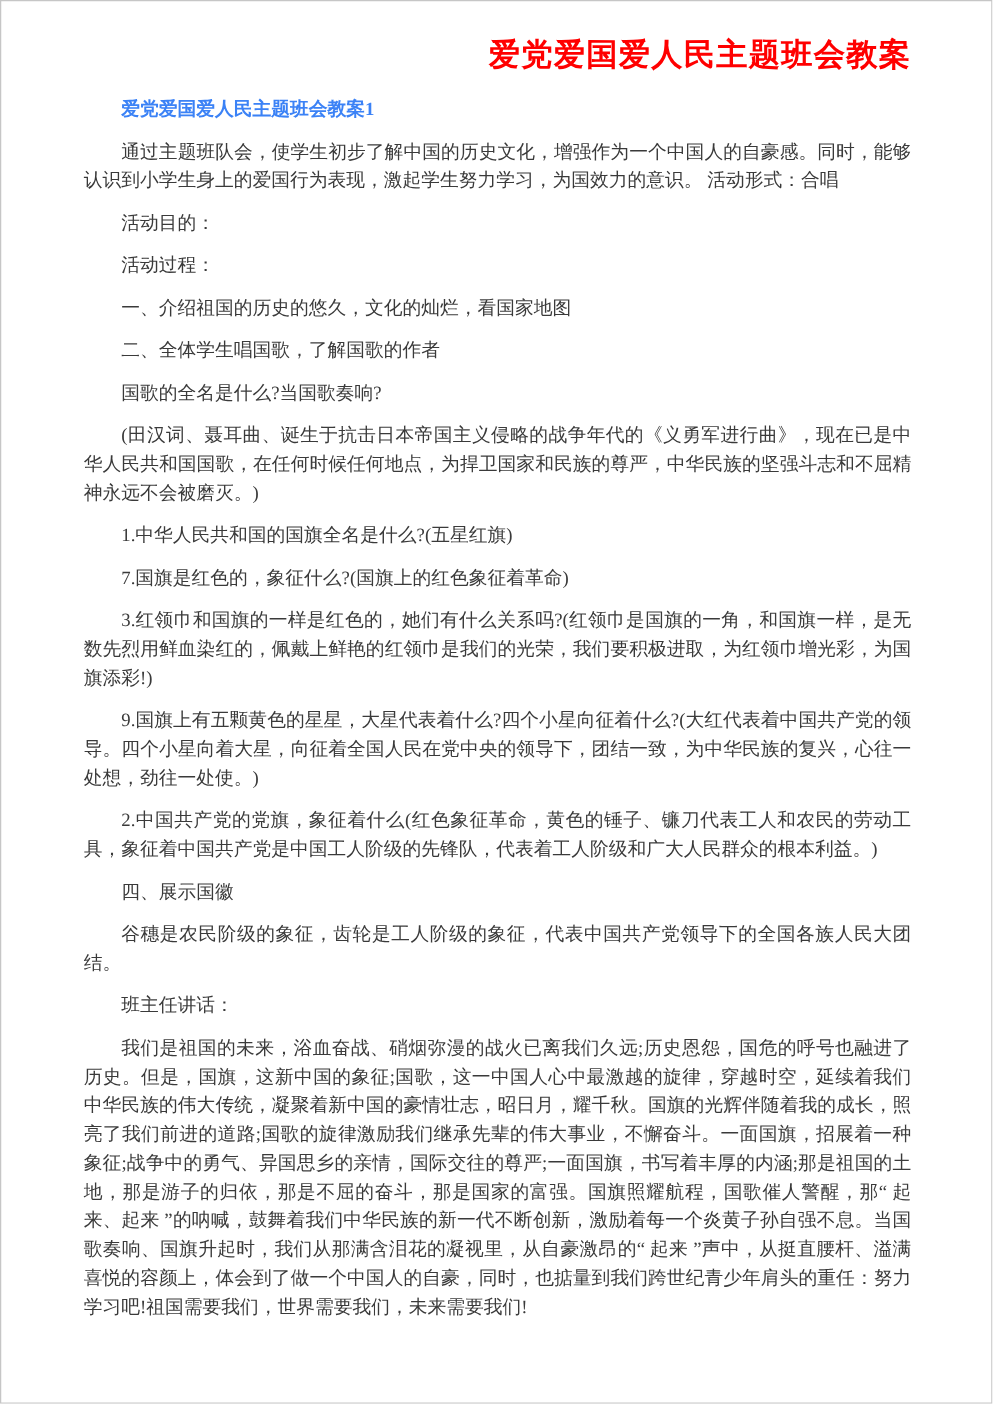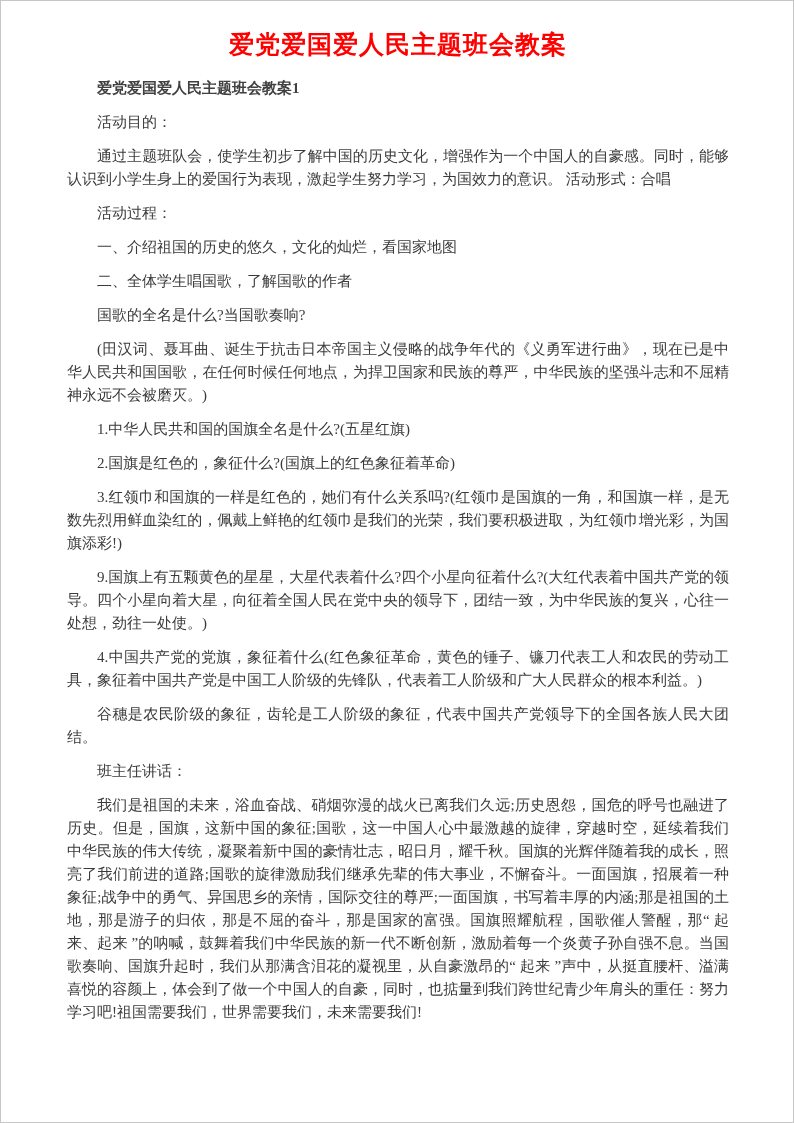--- a/index.html
+++ b/index.html
@@ -17,59 +17,60 @@
     border: 1px solid #c6c6c6;
     padding: 22px 64px 0 66px;
     overflow: hidden;
     font-family: "Liberation Serif", "DejaVu Serif", serif;
     color: #3a3a3a;
   }
   .doc-title {
     font-size: 25px;
     line-height: 32px;
     font-weight: bold;
-    text-align: center;
+    text-align: right;
     color: var(--title-color, #ff0000);
     margin: 6px 0 16px 0;
     letter-spacing: 1px;
   }
   .doc-body {
     font-size: 15px;
   }
   .para {
     margin: 11px 0;
     line-height: 23px;
     text-indent: 2em;
     text-align: justify;
     text-justify: inter-ideograph;
     word-break: break-all;
   }
   .para.bold {
     font-weight: bold;
-    color: #404040;
+    color: #3b82f6;
   }
 </style>
 </head>
 <body>
 
 <div class="page" style="color: rgb(58, 58, 58);">
   <h1 class="doc-title">爱党爱国爱人民主题班会教案</h1>
 
   <div class="doc-body">
 
       <p class="para bold">爱党爱国爱人民主题班会教案1</p>
+      <p class="para">通过主题班队会，使学生初步了解中国的历史文化，增强作为一个中国人的自豪感。同时，能够认识到小学生身上的爱国行为表现，激起学生努力学习，为国效力的意识。 活动形式：合唱</p>
       <p class="para">活动目的：</p>
-      <p class="para">通过主题班队会，使学生初步了解中国的历史文化，增强作为一个中国人的自豪感。同时，能够认识到小学生身上的爱国行为表现，激起学生努力学习，为国效力的意识。 活动形式：合唱</p>
       <p class="para">活动过程：</p>
       <p class="para">一、介绍祖国的历史的悠久，文化的灿烂，看国家地图</p>
       <p class="para">二、全体学生唱国歌，了解国歌的作者</p>
       <p class="para">国歌的全名是什么?当国歌奏响?</p>
       <p class="para">(田汉词、聂耳曲、诞生于抗击日本帝国主义侵略的战争年代的《义勇军进行曲》，现在已是中华人民共和国国歌，在任何时候任何地点，为捍卫国家和民族的尊严，中华民族的坚强斗志和不屈精神永远不会被磨灭。)</p>
       <p class="para">1.中华人民共和国的国旗全名是什么?(五星红旗)</p>
-      <p class="para">2.国旗是红色的，象征什么?(国旗上的红色象征着革命)</p>
+      <p class="para">7.国旗是红色的，象征什么?(国旗上的红色象征着革命)</p>
       <p class="para">3.红领巾和国旗的一样是红色的，她们有什么关系吗?(红领巾是国旗的一角，和国旗一样，是无数先烈用鲜血染红的，佩戴上鲜艳的红领巾是我们的光荣，我们要积极进取，为红领巾增光彩，为国旗添彩!)</p>
       <p class="para">9.国旗上有五颗黄色的星星，大星代表着什么?四个小星向征着什么?(大红代表着中国共产党的领导。四个小星向着大星，向征着全国人民在党中央的领导下，团结一致，为中华民族的复兴，心往一处想，劲往一处使。)</p>
-      <p class="para">4.中国共产党的党旗，象征着什么(红色象征革命，黄色的锤子、镰刀代表工人和农民的劳动工具，象征着中国共产党是中国工人阶级的先锋队，代表着工人阶级和广大人民群众的根本利益。)</p>
+      <p class="para">2.中国共产党的党旗，象征着什么(红色象征革命，黄色的锤子、镰刀代表工人和农民的劳动工具，象征着中国共产党是中国工人阶级的先锋队，代表着工人阶级和广大人民群众的根本利益。)</p>
+      <p class="para">四、展示国徽</p>
       <p class="para">谷穗是农民阶级的象征，齿轮是工人阶级的象征，代表中国共产党领导下的全国各族人民大团结。</p>
       <p class="para">班主任讲话：</p>
       <p class="para">我们是祖国的未来，浴血奋战、硝烟弥漫的战火已离我们久远;历史恩怨，国危的呼号也融进了历史。但是，国旗，这新中国的象征;国歌，这一中国人心中最激越的旋律，穿越时空，延续着我们中华民族的伟大传统，凝聚着新中国的豪情壮志，昭日月，耀千秋。国旗的光辉伴随着我的成长，照亮了我们前进的道路;国歌的旋律激励我们继承先辈的伟大事业，不懈奋斗。一面国旗，招展着一种象征;战争中的勇气、异国思乡的亲情，国际交往的尊严;一面国旗，书写着丰厚的内涵;那是祖国的土地，那是游子的归依，那是不屈的奋斗，那是国家的富强。国旗照耀航程，国歌催人警醒，那“ 起来、起来 ”的呐喊，鼓舞着我们中华民族的新一代不断创新，激励着每一个炎黄子孙自强不息。当国歌奏响、国旗升起时，我们从那满含泪花的凝视里，从自豪激昂的“ 起来 ”声中，从挺直腰杆、溢满喜悦的容颜上，体会到了做一个中国人的自豪，同时，也掂量到我们跨世纪青少年肩头的重任：努力学习吧!祖国需要我们，世界需要我们，未来需要我们!</p>
     </div>
 </div>
 
 </body></html>

